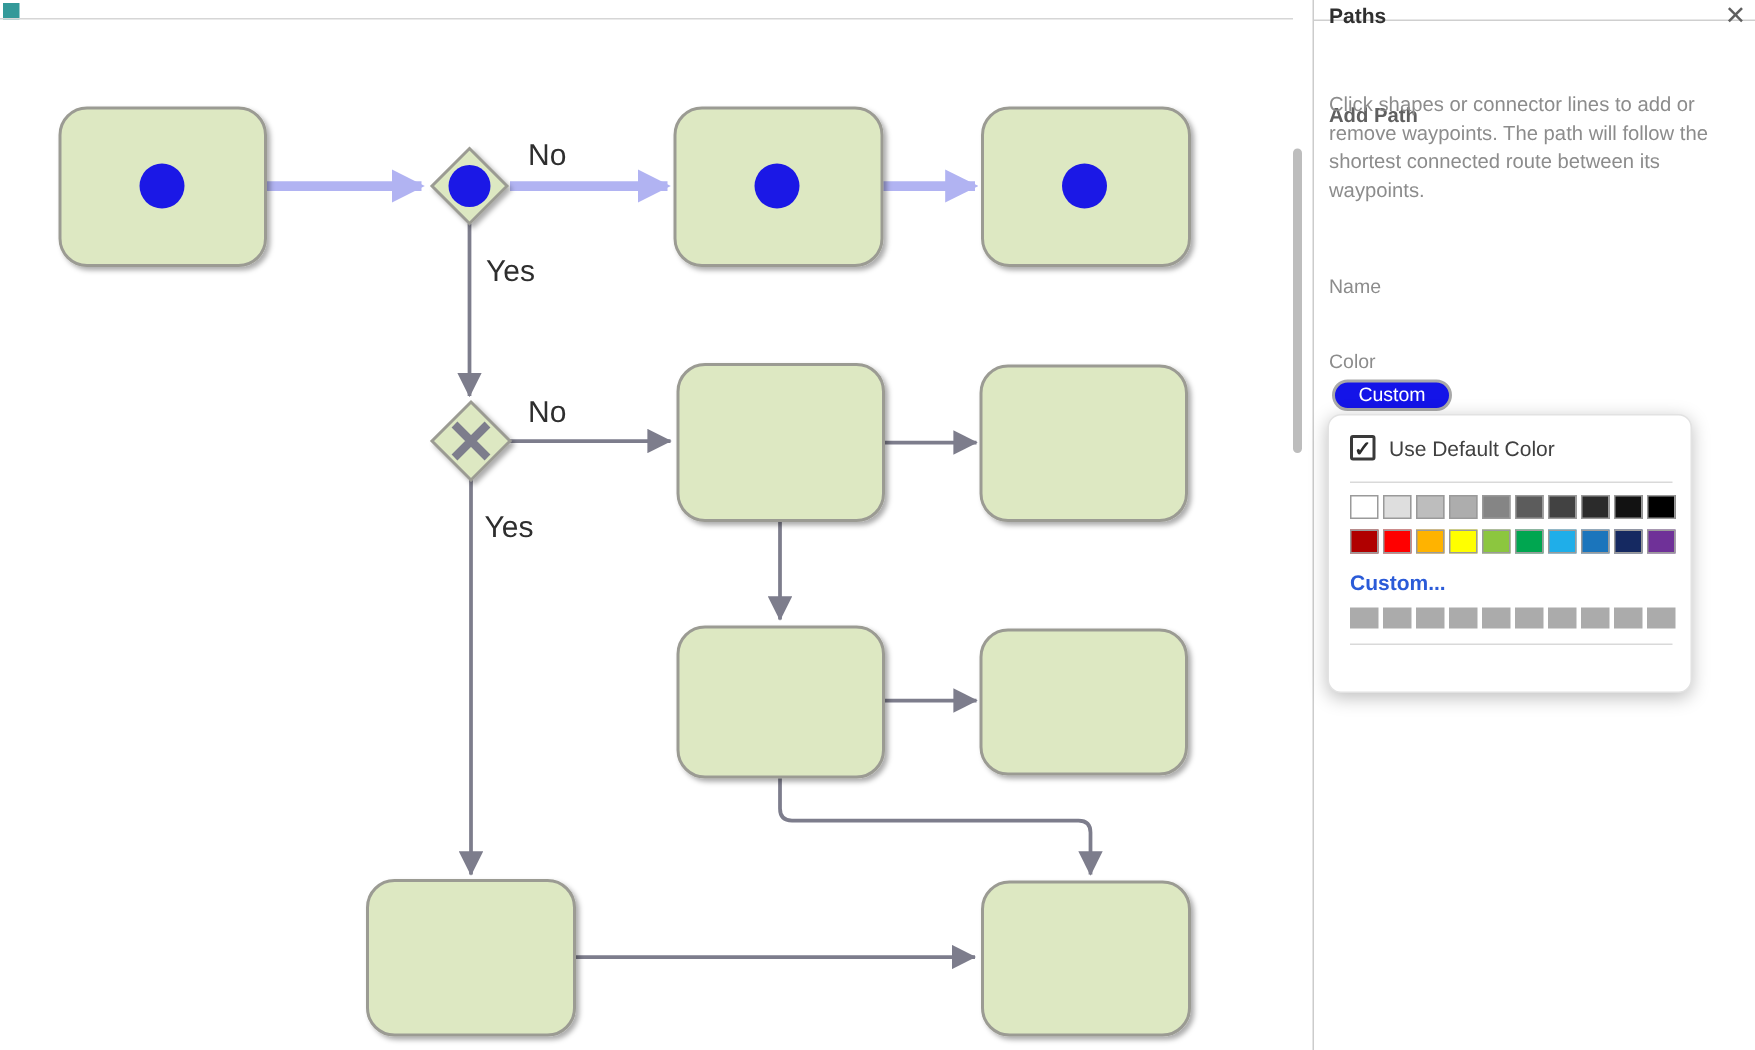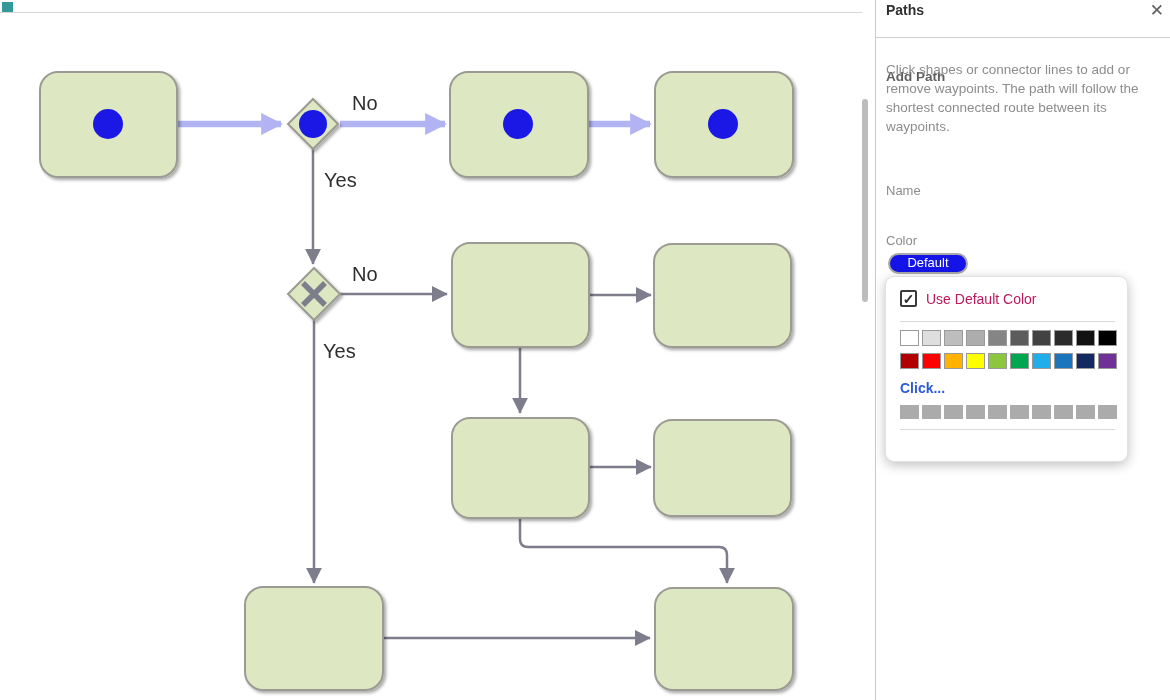--- a/index.html
+++ b/index.html
@@ -19,21 +19,21 @@
   .e-hl { stroke:var(--edgeHighlight); stroke-width:6.5; fill:none; }
   .wp   { fill:var(--waypoint); }
   .mg   { fill:var(--edgeGray); }
   .ml   { fill:var(--edgeHighlight); }
   .xmark{ stroke:var(--edgeGray); stroke-width:5.5; fill:none; }
   .lbl  { fill:var(--labelText); font-size:20px; font-family:"Liberation Sans",sans-serif; }
 
   
   .panel { position:absolute; left:875px; top:0; width:295px; height:700px; background:#fff;
     border-left:1px solid #cccccc; font-size:13.5px; color:#8c8c8c; }
-  .panel-header { position:absolute; left:0; top:0; width:295px; height:38px; border-bottom:1px solid #cfcfcf; }
+  .panel-header { position:absolute; left:0; top:0; width:295px; height:14px; border-bottom:1px solid #cfcfcf; }
   .panel-title { position:absolute; left:10px; top:2px; font-size:14px; font-weight:bold; color:#2f2f2f; }
   .panel-close { position:absolute; right:7px; top:0px; font-size:17px; color:#5f5f5f; cursor:pointer; line-height:22px; }
   .section-title { position:absolute; left:10px; top:27px; font-size:13.5px; font-weight:bold; color:#5f5f5f;margin-top:42px; }
   .description { position:absolute; left:10px; top:60px; width:278px; line-height:19px; color:#8c8c8c; }
   .field-label { position:absolute; left:10px; font-size:13px; color:#8c8c8c; }
   .name-input { position:absolute; left:9px; top:186px; width:273px; height:28px; border:1px solid #9a9a9a;
     border-radius:5px; background:#fff; display:flex; align-items:center; padding:0 6px 0 8px; }
   .name-value { flex:1; font-size:13.5px; color:#3a3a3a; }
   .lang-code { font-size:13px; font-weight:bold; color:#203864; margin-right:6px; }
   .flag { position:relative; width:30px; height:19px; border:1px solid #bbb;
@@ -42,21 +42,21 @@
     background-image:radial-gradient(#fff 0.6px, transparent 0.7px); background-size:3px 2.5px; }
 
   .default-btn { position:absolute; left:12px; top:253px; width:80px; height:21px; background:var(--accentBlue);
     border:2px solid #a9a9a9; border-radius:11px; color:#fff; font-size:13px; text-align:center; line-height:16px; cursor:pointer; }
 
   .popup { position:absolute; left:9px; top:276px; width:243px; height:186px; background:#fff;
     border:1px solid #e2e2e2; border-radius:9px; box-shadow:0 3px 12px rgba(0,0,0,0.25); padding:13px 12px 0 14px; }
   .chk-row { display:flex; align-items:center; gap:9px; }
   .chk-box { width:17px; height:17px; border:2.5px solid #3a3a3a; border-radius:2px; background:#fff;
     display:flex; align-items:center; justify-content:center; font-size:14px; font-weight:bold; color:#2b2b2b; cursor:pointer; }
-  .chk-label { font-size:14px; color:#be185d; }
+  .chk-label { font-size:14px; color:#404040; }
   .pop-div { border:none; border-top:1px solid #d9d9d9; margin:14px 0 8px 0; }
   .swatch-row { display:flex; justify-content:space-between; width:217px; margin-bottom:7px; }
   .swatch { width:19px; height:16px; border:1px solid #9a9a9a; cursor:pointer; }
   .swatch.plain { border:none; height:14px; }
   .custom-link { display:inline-block; margin:4px 0 9px 0; font-size:14px; font-weight:bold; color:var(--linkBlue); cursor:pointer; }
   .pop-div2 { border:none; border-top:1px solid #d9d9d9; margin:10px 0 0 0; }
 </style>
 </head>
 <body>
 
@@ -133,21 +133,21 @@
       <span class="panel-title">Paths</span>
       <span class="panel-close">✕</span>
     </div>
 
     <div class="section-title">Add Path</div>
     <div class="description">Click shapes or connector lines to add or remove waypoints. The path will follow the shortest connected route between its waypoints.</div>
 
     <div class="field-label" style="top:167px;margin-top:16px;">Name</div>
 
     <div class="field-label" style="top:233px;">Color</div>
-    <div class="default-btn">Default</div>
+    <div class="default-btn">Custom</div>
 
     <div class="popup">
       <div class="chk-row">
         <span class="chk-box">✓</span>
         <span class="chk-label">Use Default Color</span>
       </div>
       <hr class="pop-div">
       <div class="swatch-row">
           <div class="swatch" style="background: rgb(255, 255, 255);"></div>
           <div class="swatch" style="background: rgb(222, 222, 222);"></div>
@@ -165,21 +165,21 @@
           <div class="swatch" style="background: rgb(255, 0, 0);"></div>
           <div class="swatch" style="background: rgb(255, 179, 0);"></div>
           <div class="swatch" style="background: rgb(255, 255, 0);"></div>
           <div class="swatch" style="background: rgb(140, 198, 63);"></div>
           <div class="swatch" style="background: rgb(0, 166, 80);"></div>
           <div class="swatch" style="background: rgb(31, 174, 233);"></div>
           <div class="swatch" style="background: rgb(27, 117, 188);"></div>
           <div class="swatch" style="background: rgb(21, 41, 97);"></div>
           <div class="swatch" style="background: rgb(111, 49, 152);"></div>
         </div>
-      <span class="custom-link">Click...</span>
+      <span class="custom-link">Custom...</span>
       <div class="swatch-row">
           <div class="swatch plain" style="background: rgb(171, 171, 171);"></div>
           <div class="swatch plain" style="background: rgb(171, 171, 171);"></div>
           <div class="swatch plain" style="background: rgb(171, 171, 171);"></div>
           <div class="swatch plain" style="background: rgb(171, 171, 171);"></div>
           <div class="swatch plain" style="background: rgb(171, 171, 171);"></div>
           <div class="swatch plain" style="background: rgb(171, 171, 171);"></div>
           <div class="swatch plain" style="background: rgb(171, 171, 171);"></div>
           <div class="swatch plain" style="background: rgb(171, 171, 171);"></div>
           <div class="swatch plain" style="background: rgb(171, 171, 171);"></div>

